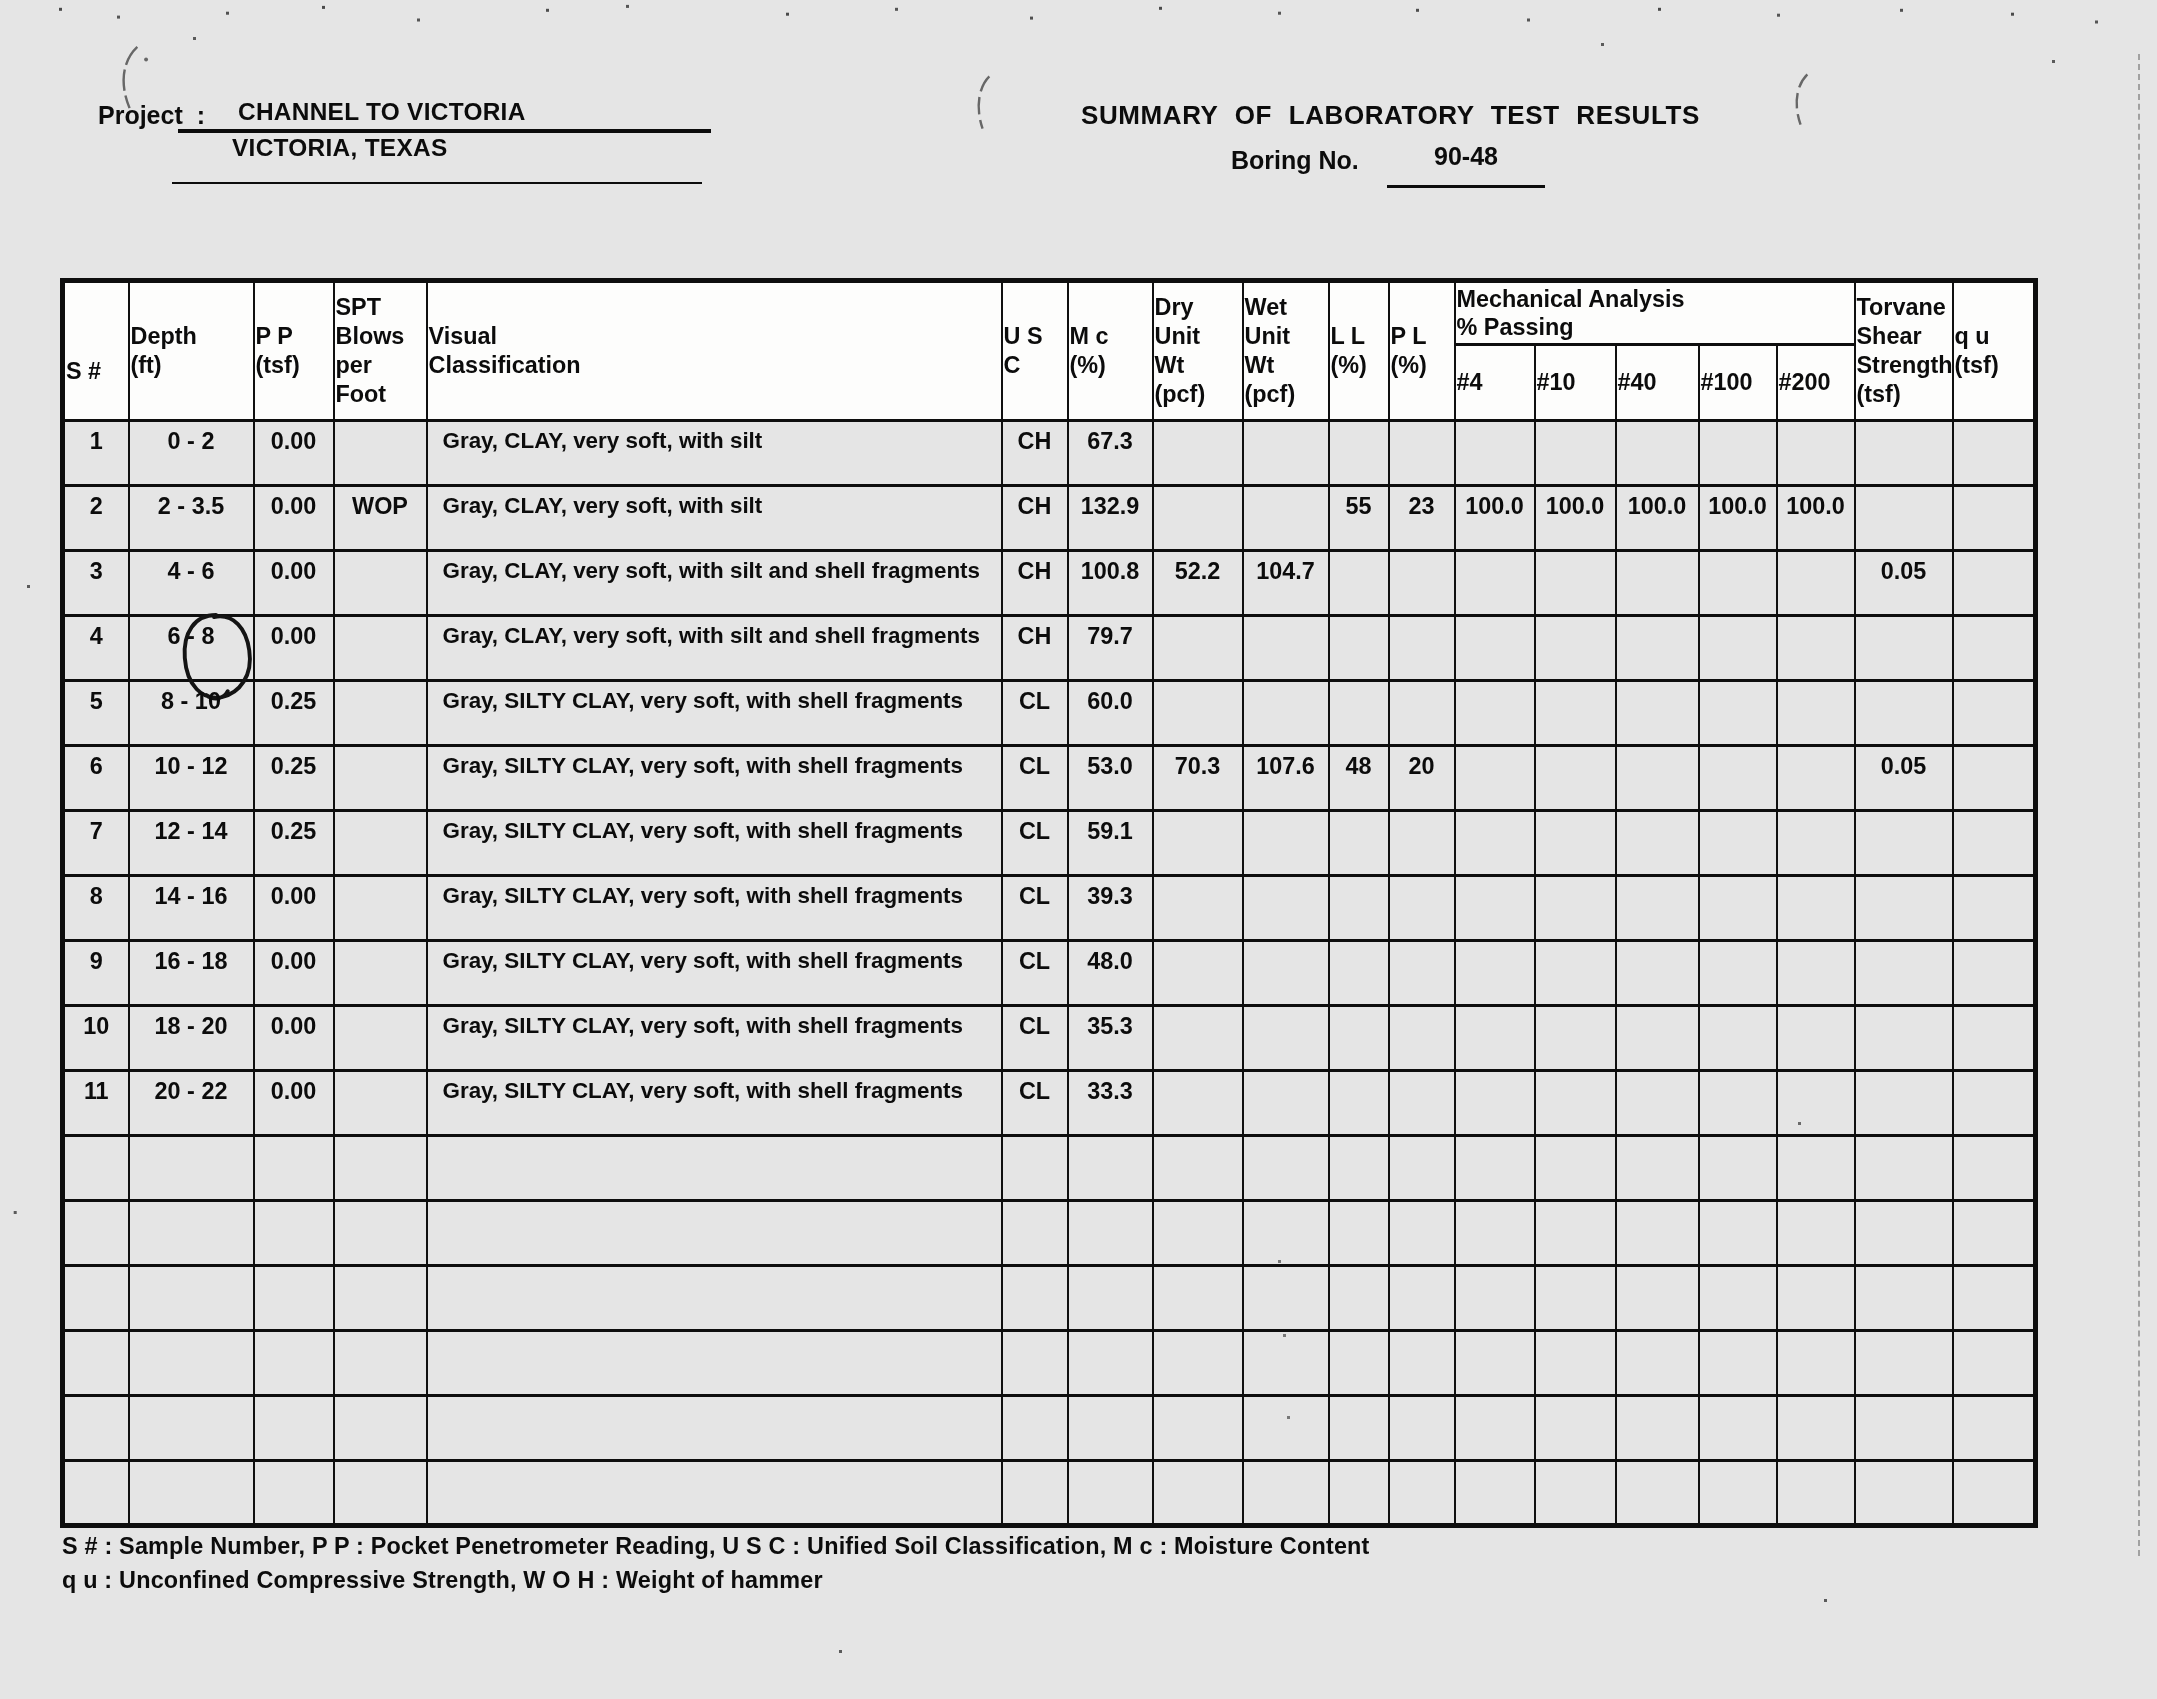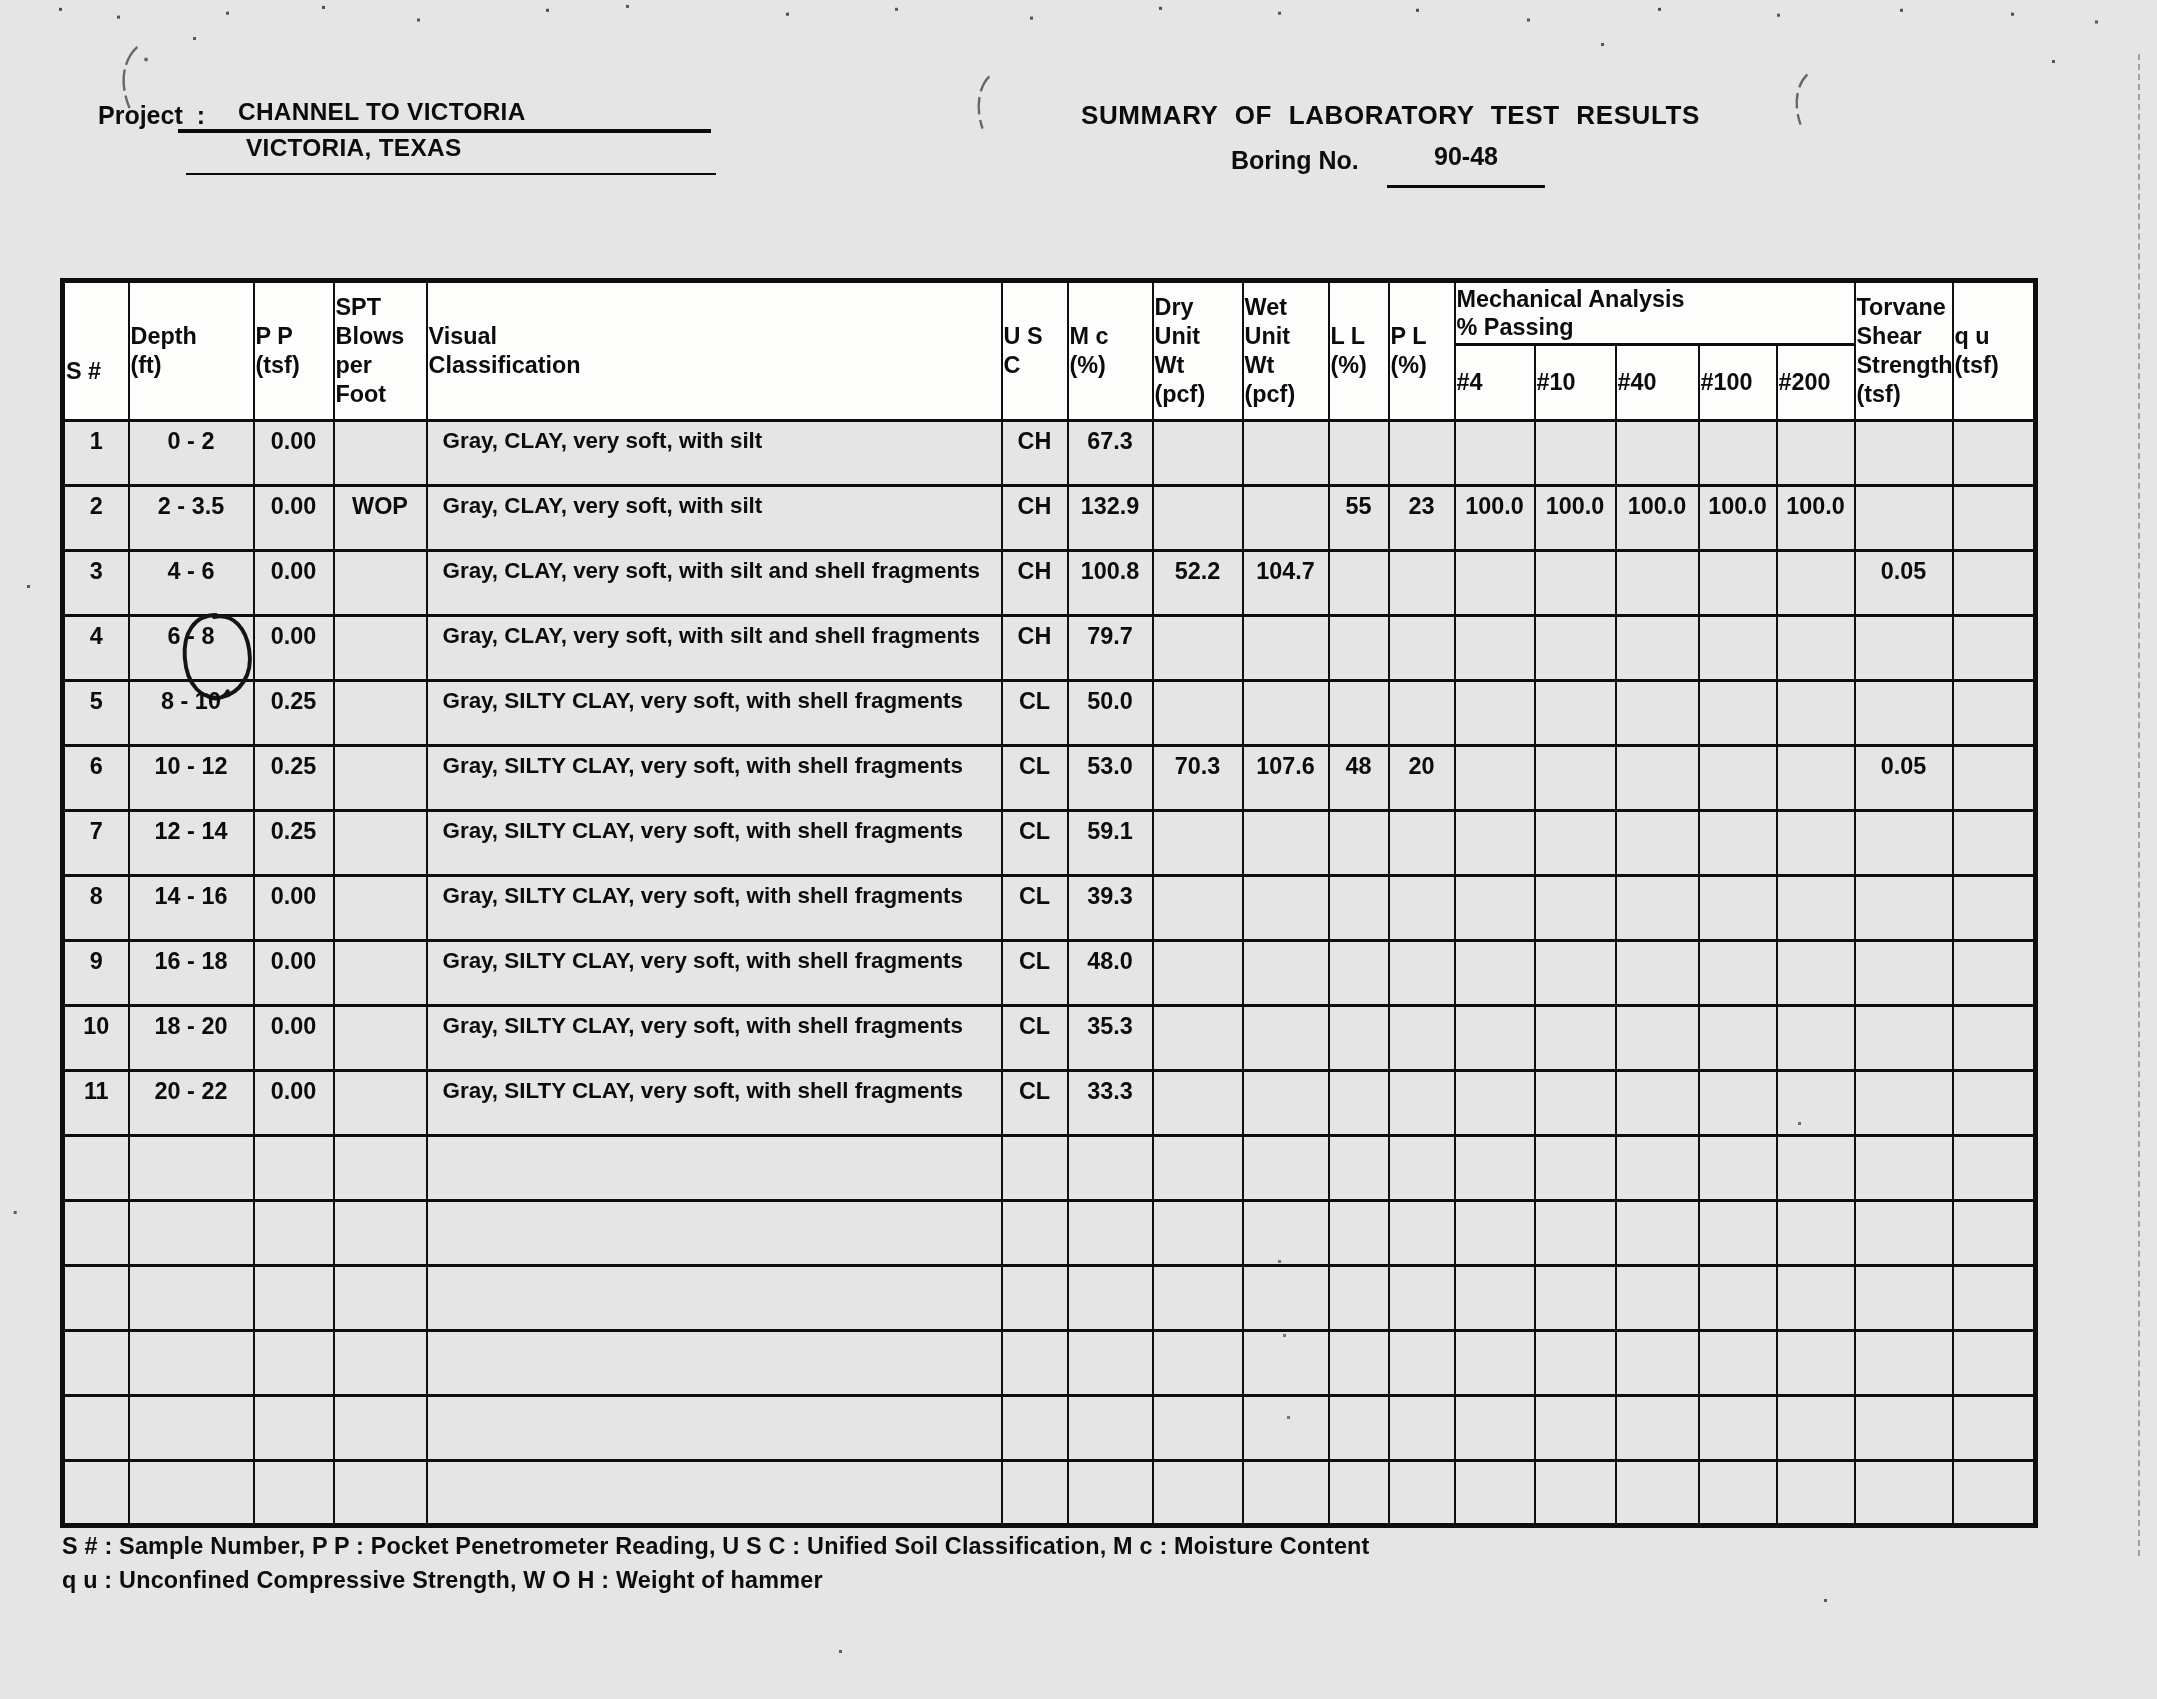--- a/index.html
+++ b/index.html
@@ -9,22 +9,22 @@
     font-family:"Liberation Sans", sans-serif; color:#0c0c0c;
   }
   
   .project-label { position:absolute; left:98px; top:101px; font-size:25px; font-weight:700; }
   .project-name-wrap {
     position:absolute; left:178px; top:98px; width:533px;
     border-bottom:4.9px solid #0c0c0c; padding-bottom:2.9px;
   }
   .project-name-wrap span { margin-left:60px; font-size:24.4px; font-weight:700; letter-spacing:0.3px; }
   .project-loc-wrap {
-    position:absolute; left:186px; top:134px; width:530px;
-    border-bottom:2.9px solid #0c0c0c; padding-bottom:11px;
+    position:absolute; left:172px; top:134px; width:530px;
+    border-bottom:2.9px solid #0c0c0c; padding-bottom:20px;
   }
   .project-loc-wrap span { margin-left:60px; font-size:24.4px; font-weight:700; letter-spacing:0.3px; }
   .main-title {
     position:absolute; left:1081px; top:100px;
     font-size:26px; font-weight:700; word-spacing:8.8px; letter-spacing:0.6px;
   }
   .boring-label { position:absolute; left:1231px; top:146px; font-size:25px; font-weight:600; }
   .boring-no-wrap {
     position:absolute; left:1387px; top:142px; width:158px; text-align:center;
     border-bottom:3.9px solid #0c0c0c; padding-bottom:14px; font-size:25px; font-weight:600;
@@ -290,21 +290,21 @@
     <td class="c-torvane"><span></span></td>
     <td class="c-qu"><span></span></td>
   </tr>
         <tr>
     <td class="c-s"><span>5</span></td>
     <td class="c-depth"><span>8 - 10</span></td>
     <td class="c-pp"><span>0.25</span></td>
     <td class="c-spt"><span></span></td>
     <td class="c-visual"><span>Gray, SILTY CLAY, very soft, with shell fragments</span></td>
     <td class="c-usc"><span>CL</span></td>
-    <td class="c-mc"><span>50.0</span></td>
+    <td class="c-mc"><span>60.0</span></td>
     <td class="c-dry"><span></span></td>
     <td class="c-wet"><span></span></td>
     <td class="c-ll"><span></span></td>
     <td class="c-pl"><span></span></td>
     <td class="c-p4"><span></span></td>
     <td class="c-p10"><span></span></td>
     <td class="c-p40"><span></span></td>
     <td class="c-p100"><span></span></td>
     <td class="c-p200"><span></span></td>
     <td class="c-torvane"><span></span></td>

